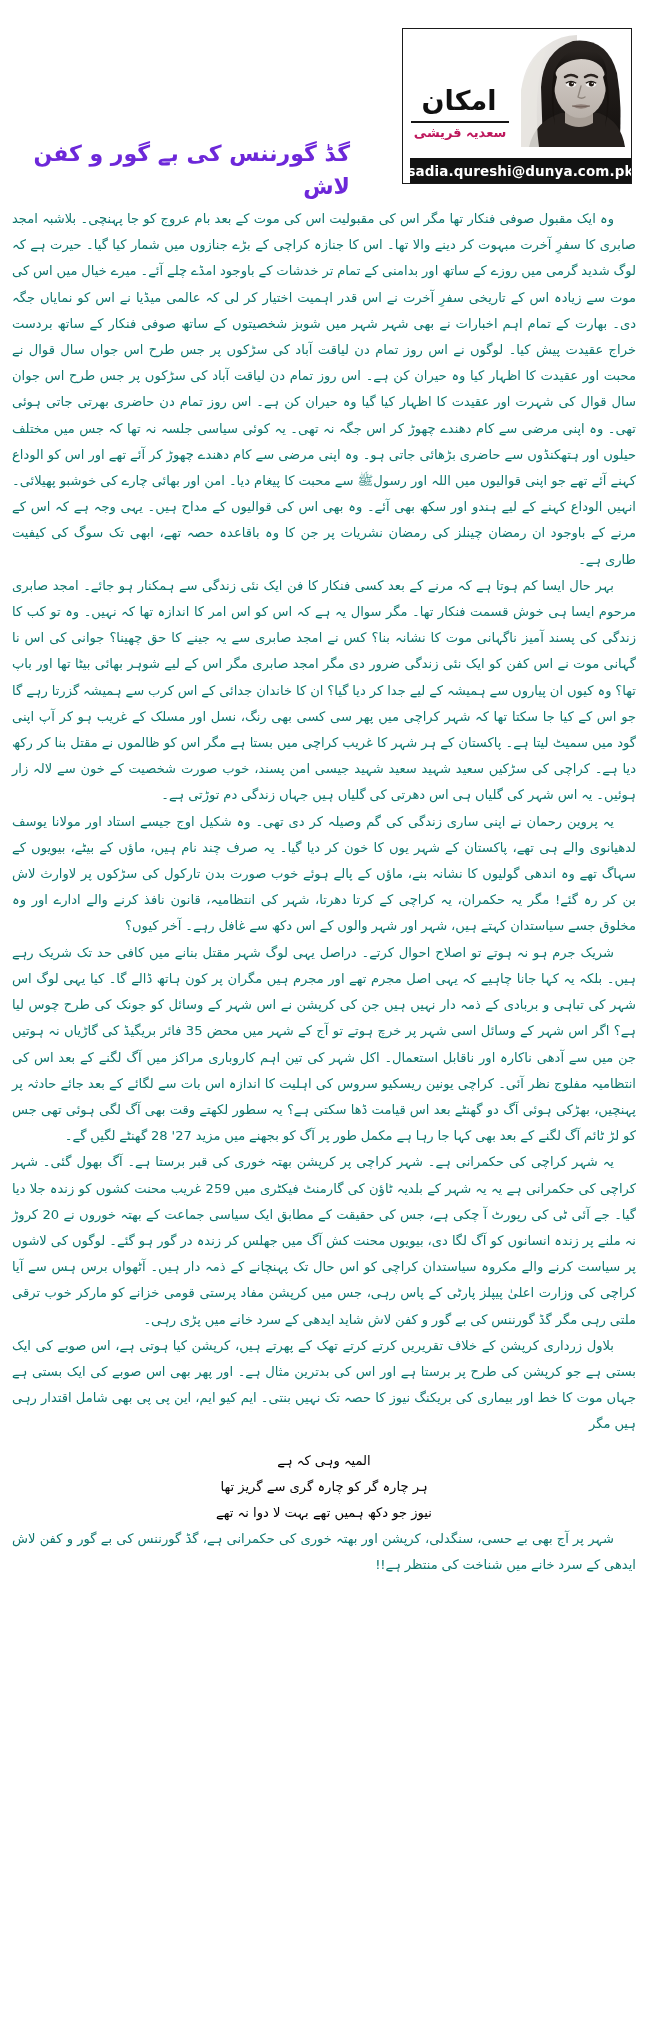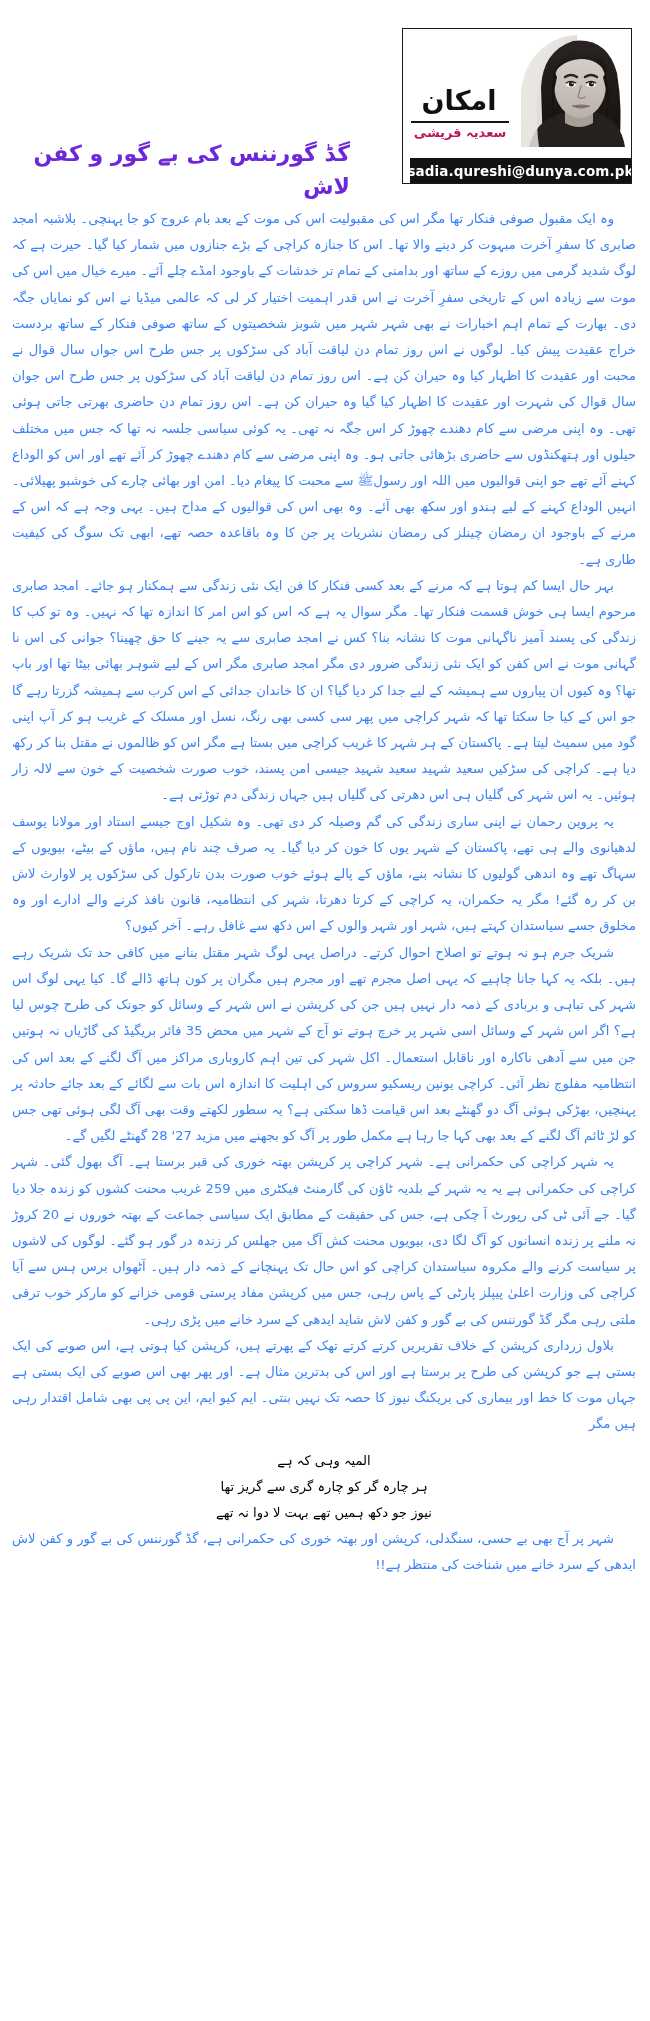--- a/index.html
+++ b/index.html
@@ -144,21 +144,21 @@
   }
 
   .para {
     margin: 0 0 0 0;
     padding: 0;
     text-align: justify;
     text-align-last: right;
     font-size: 13.1px;
     line-height: 26.2px;
     direction: rtl;
-    color: #3b82f6;
+    color: #0f766e;
     text-indent: 22px;
     font-family: "DejaVu Sans", "Liberation Sans", sans-serif;
     word-spacing: -0.3px;
     letter-spacing: -0.15px;
   }
 
   .para.first { text-indent: 22px; }
 
   .verse-block {
     margin: 10px 0 0 0;

